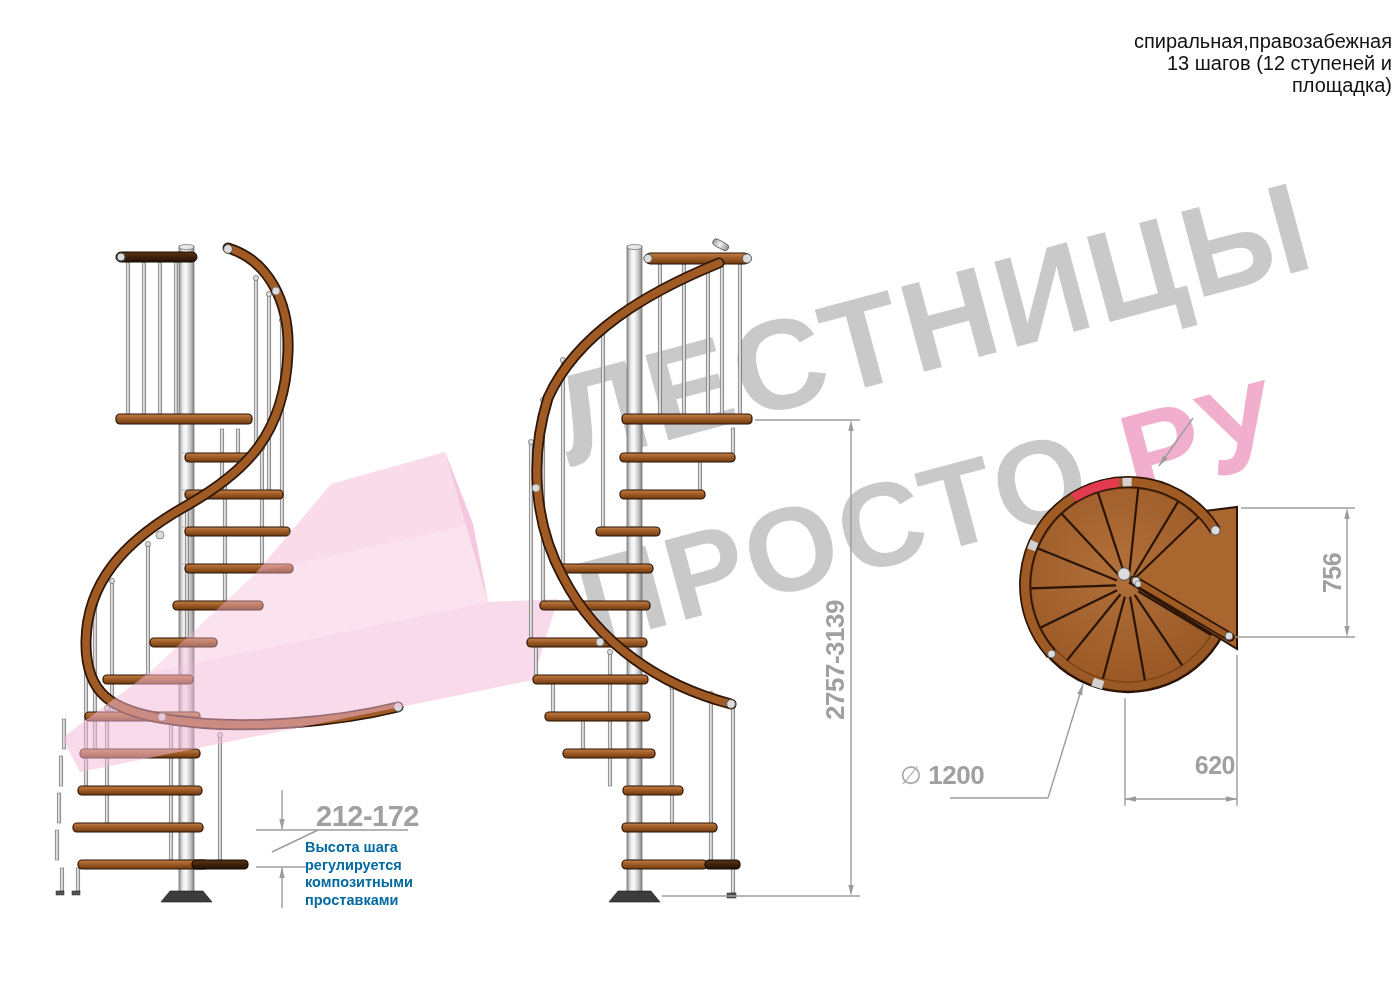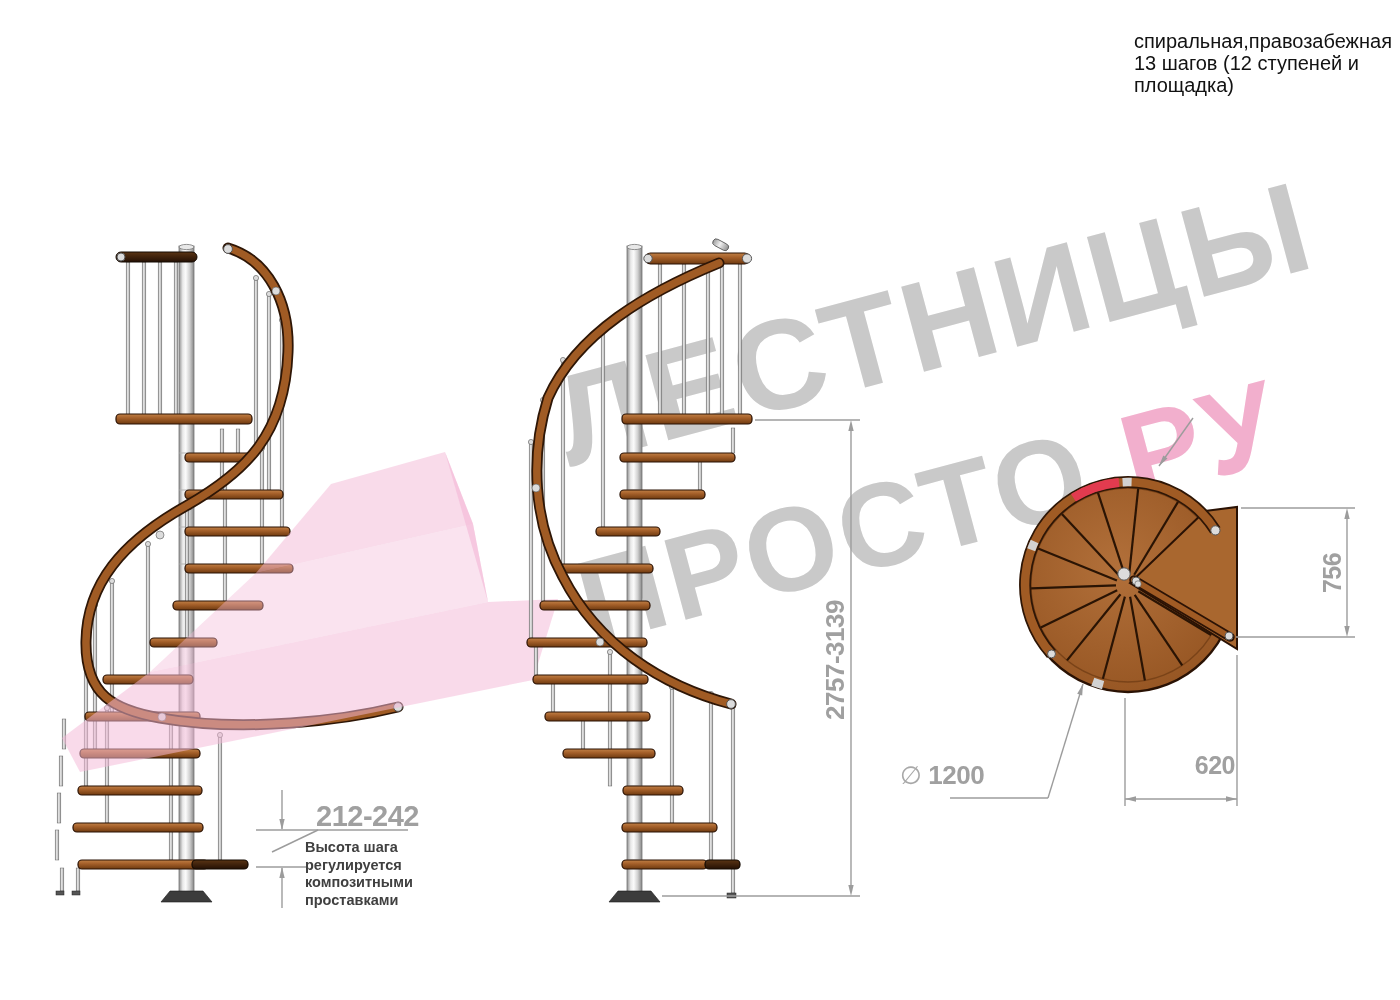--- a/index.html
+++ b/index.html
@@ -11,24 +11,24 @@
   #wm1{left:545px;top:262px;width:760px;font-size:128px;color:#c9c9c9;
        transform:rotate(-15deg);text-align:center;}
   #wm2{left:552px;top:452px;width:755px;font-size:119px;color:#c9c9c9;
        transform:rotate(-15deg);text-align:center;}
   #wm2 .pink{color:#f2afcd;}
   
   #drawing{position:absolute;left:0;top:0;z-index:2;}
   
   .label{position:absolute;z-index:3;}
   #title-block{right:8px;top:30px;font-size:20px;line-height:22px;color:#121212;
-               white-space:pre-line;}
+               text-align:right;white-space:pre-line;}
   .dimtxt{font-weight:bold;color:#a0a0a0;letter-spacing:-0.5px;}
   #dim-step{left:316px;top:800px;font-size:29px;}
-  #step-note{left:305px;top:839px;font-size:14.5px;line-height:17.5px;color:#404040;
+  #step-note{left:305px;top:839px;font-size:14.5px;line-height:17.5px;color:#0369a1;
              font-weight:bold;white-space:pre-line;}
   #dim-total{left:773px;top:645px;width:124px;height:30px;font-size:26px;text-align:center;
              transform:rotate(-90deg);}
   #dim-756{left:1270px;top:559px;width:124px;height:28px;font-size:25px;text-align:center;
            transform:rotate(-90deg);}
   #dim-620{left:1135px;top:751px;width:100px;font-size:25px;text-align:right;}
   #dim-dia{left:900px;top:760px;font-size:26px;}
   #dim-dia .sym{font-weight:normal;color:#a8a8a8;margin-right:7px;font-size:25px;}
 </style>
 </head>
@@ -359,21 +359,21 @@
       <g>
         <line class="dim" x1="1193" y1="418" x2="1159" y2="466"></line>
         <polygon class="dimarrow" points="1159,466 1167.5,458.5 1163.3,455.5"></polygon>
       </g>
     </g>
   </svg>
 
   <div id="title-block" class="label">спиральная,правозабежная
 13 шагов (12 ступеней и
 площадка)</div>
-  <div id="dim-step" class="label dimtxt">212-242</div>
+  <div id="dim-step" class="label dimtxt">212-172</div>
   <div id="step-note" class="label">Высота шага
 регулируется
 композитными
 проставками</div>
   <div id="dim-total" class="label dimtxt">2757-3139</div>
   <div id="dim-756" class="label dimtxt">756</div>
   <div id="dim-620" class="label dimtxt">620</div>
   <div id="dim-dia" class="label dimtxt"><span class="sym">∅</span><span>1200</span></div>
 </div>
 

